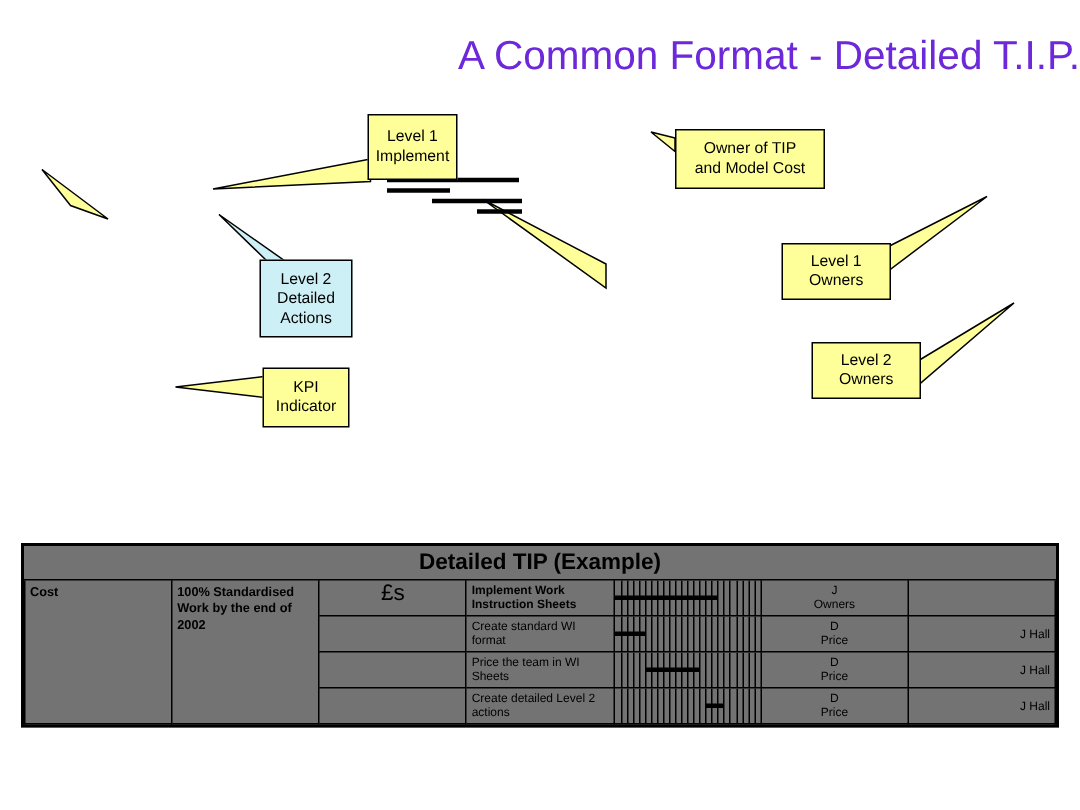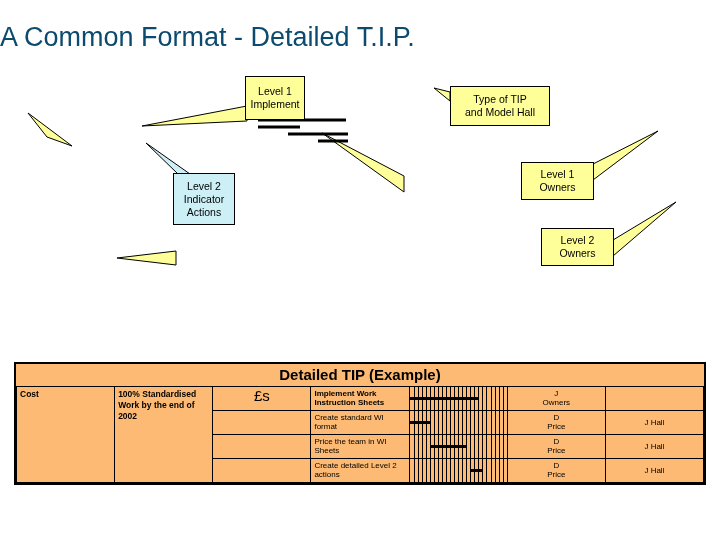--- a/index.html
+++ b/index.html
@@ -7,23 +7,23 @@
     width:720px;height:540px;
     background:#ffffff;
     font-family:"Liberation Sans", sans-serif;
     overflow:hidden;
   }
   #slide{position:relative;width:720px;height:540px;}
 
   
   .slide-title{
     position:absolute;left:0;top:22px;width:720px;
-    text-align:left;
+    text-align:right;
     font-size:27px;
-    color:#0c4a6e;
+    color:#6d28d9;
     font-family:"Liberation Sans", sans-serif;
     white-space:nowrap;
   }
 
   
   .callout{
     position:absolute;
     border:1px solid #000;
     background:#ffff99;
     font-size:10.5px;
@@ -42,21 +42,21 @@
 
   
   .overlay{position:absolute;left:0;top:0;width:720px;height:540px;z-index:2;}
 
   
   .tip-table{
     position:absolute;left:14px;top:362px;
     width:692px;height:123px;
     border:2px solid #000;
     border-collapse:collapse;
-    background:#fdba74;
+    background:#737373;
     box-sizing:border-box;
     z-index:3;
   }
   .tip-table table{
     border-collapse:collapse;
     width:100%;height:100%;
     table-layout:fixed;
   }
   .tip-table td{
     border:1px solid #000;
@@ -76,21 +76,21 @@
     padding:0;
     height:22px;
   }
   td.c-cost{width:48px;font-weight:bold;font-size:8.5px;vertical-align:top;}
   td.c-goal{width:115px;font-weight:bold;font-size:8.5px;line-height:11px;vertical-align:top;}
   td.c-money{width:32px;text-align:center;font-size:15px;vertical-align:top;padding-top:0px;}
   td.c-task{width:200px;vertical-align:middle;font-size:8px;}
   td.c-task.bold{font-weight:bold;}
   td.c-gantt{padding:0;vertical-align:middle;position:relative;}
   td.c-own1{width:30px;text-align:center;font-size:8px;line-height:9px;vertical-align:middle;}
-  td.c-own2{width:33px;text-align:center;font-size:8px;vertical-align:middle;}
+  td.c-own2{width:33px;text-align:right;font-size:8px;vertical-align:middle;}
 
   .gantt-wrap{position:relative;width:100%;height:100%;}
   .gantt-grid{position:absolute;left:0;top:0;width:100%;height:100%;}
   .gantt-grid i{
     position:absolute;top:0;bottom:0;width:0;
     border-left:1px solid #000;
     display:block;
   }
   .gantt-bar{
     position:absolute;
@@ -132,42 +132,46 @@
       <line x1="318" y1="141" x2="348" y2="141"></line>
     </g>
   </svg>
 
   <div class="callout" style="left:245px;top:76px;width:60px;height:44px;">
     <span>Level 1</span>
     <span>Implement</span>
   </div>
 
   <div class="callout" style="left:450px;top:86px;width:100px;height:40px;">
-    <span>Type of TIP</span>
-    <span>and Model Hall</span>
+    <span>Owner of TIP</span>
+    <span>and Model Cost</span>
   </div>
 
 
   <div class="callout blue" style="left:173px;top:173px;width:62px;height:52px;">
     <span>Level 2</span>
-    <span>Indicator</span>
+    <span>Detailed</span>
     <span>Actions</span>
   </div>
 
 
   <div class="callout" style="left:521px;top:162px;width:73px;height:38px;">
     <span>Level 1</span>
     <span>Owners</span>
   </div>
 
   <div class="callout" style="left:541px;top:228px;width:73px;height:38px;">
     <span>Level 2</span>
     <span>Owners</span>
   </div>
 
+  <div class="callout" style="left:175px;top:245px;width:58px;height:40px;">
+    <span>KPI</span>
+    <span>Indicator</span>
+  </div>
 
   <div class="tip-table">
     <table>
       <tbody>
         <tr>
           <td class="tbl-title" colspan="7">Detailed TIP (Example)</td>
         </tr>
 
         <tr>
           <td class="c-cost" rowspan="4">Cost</td>

